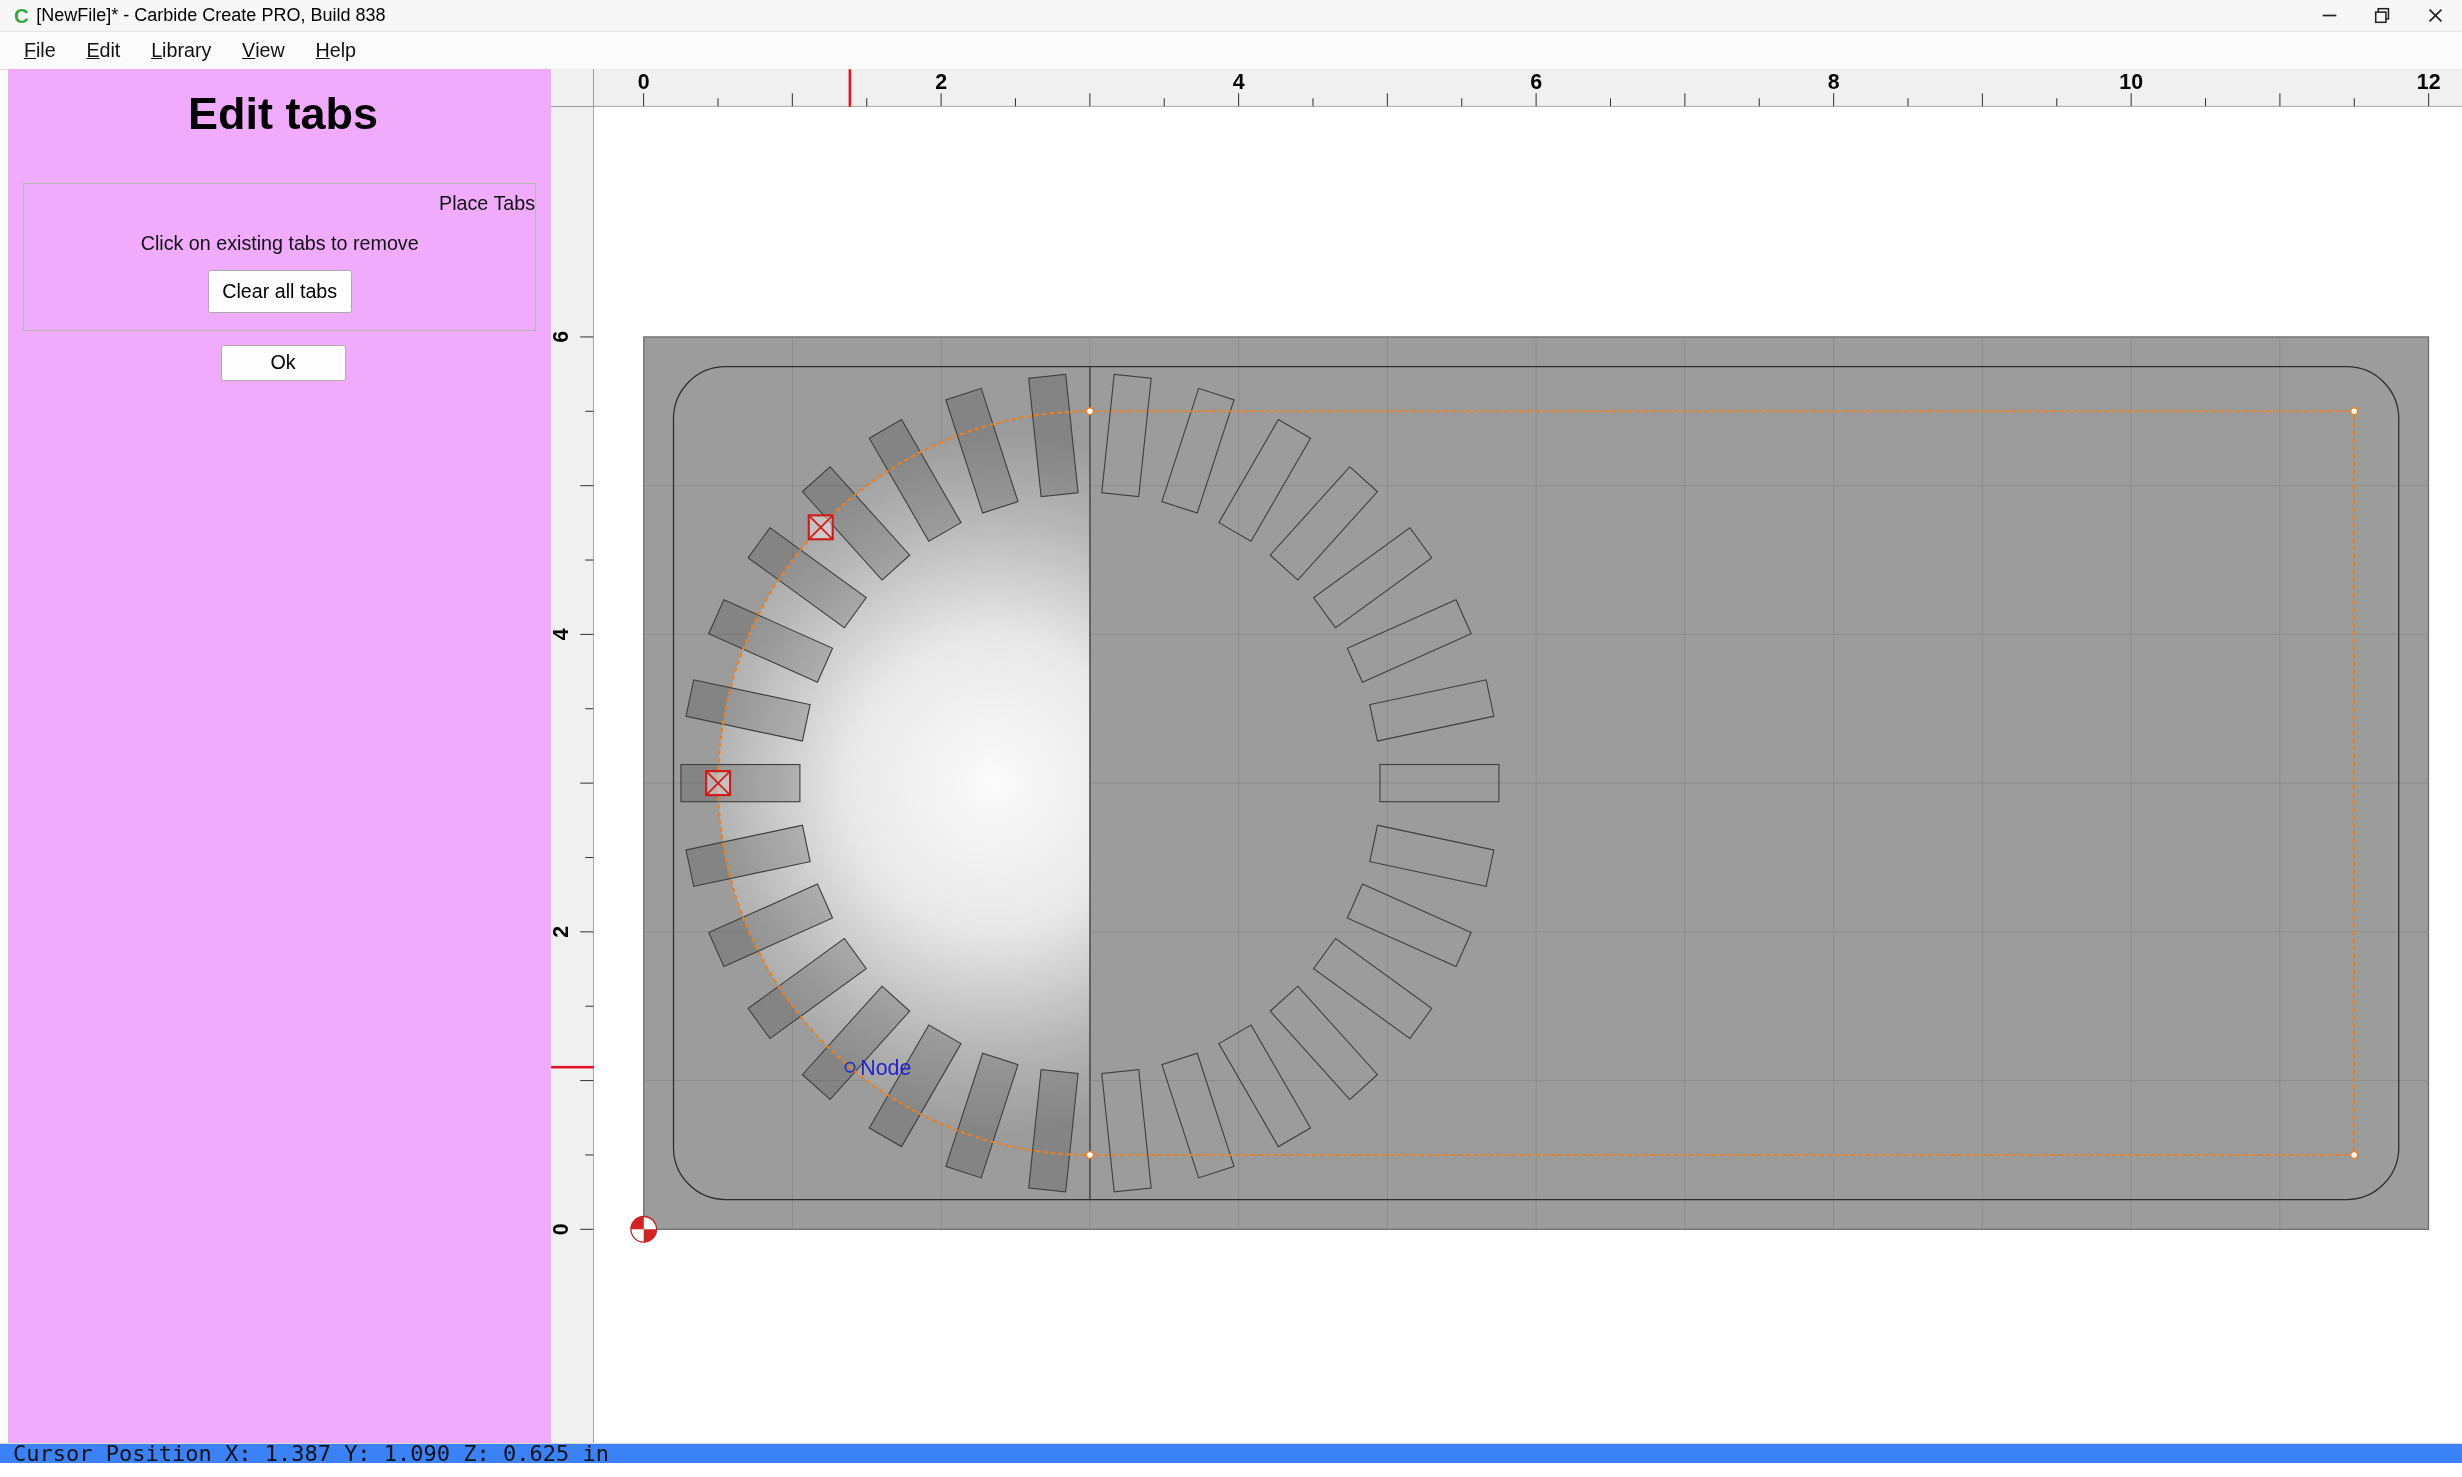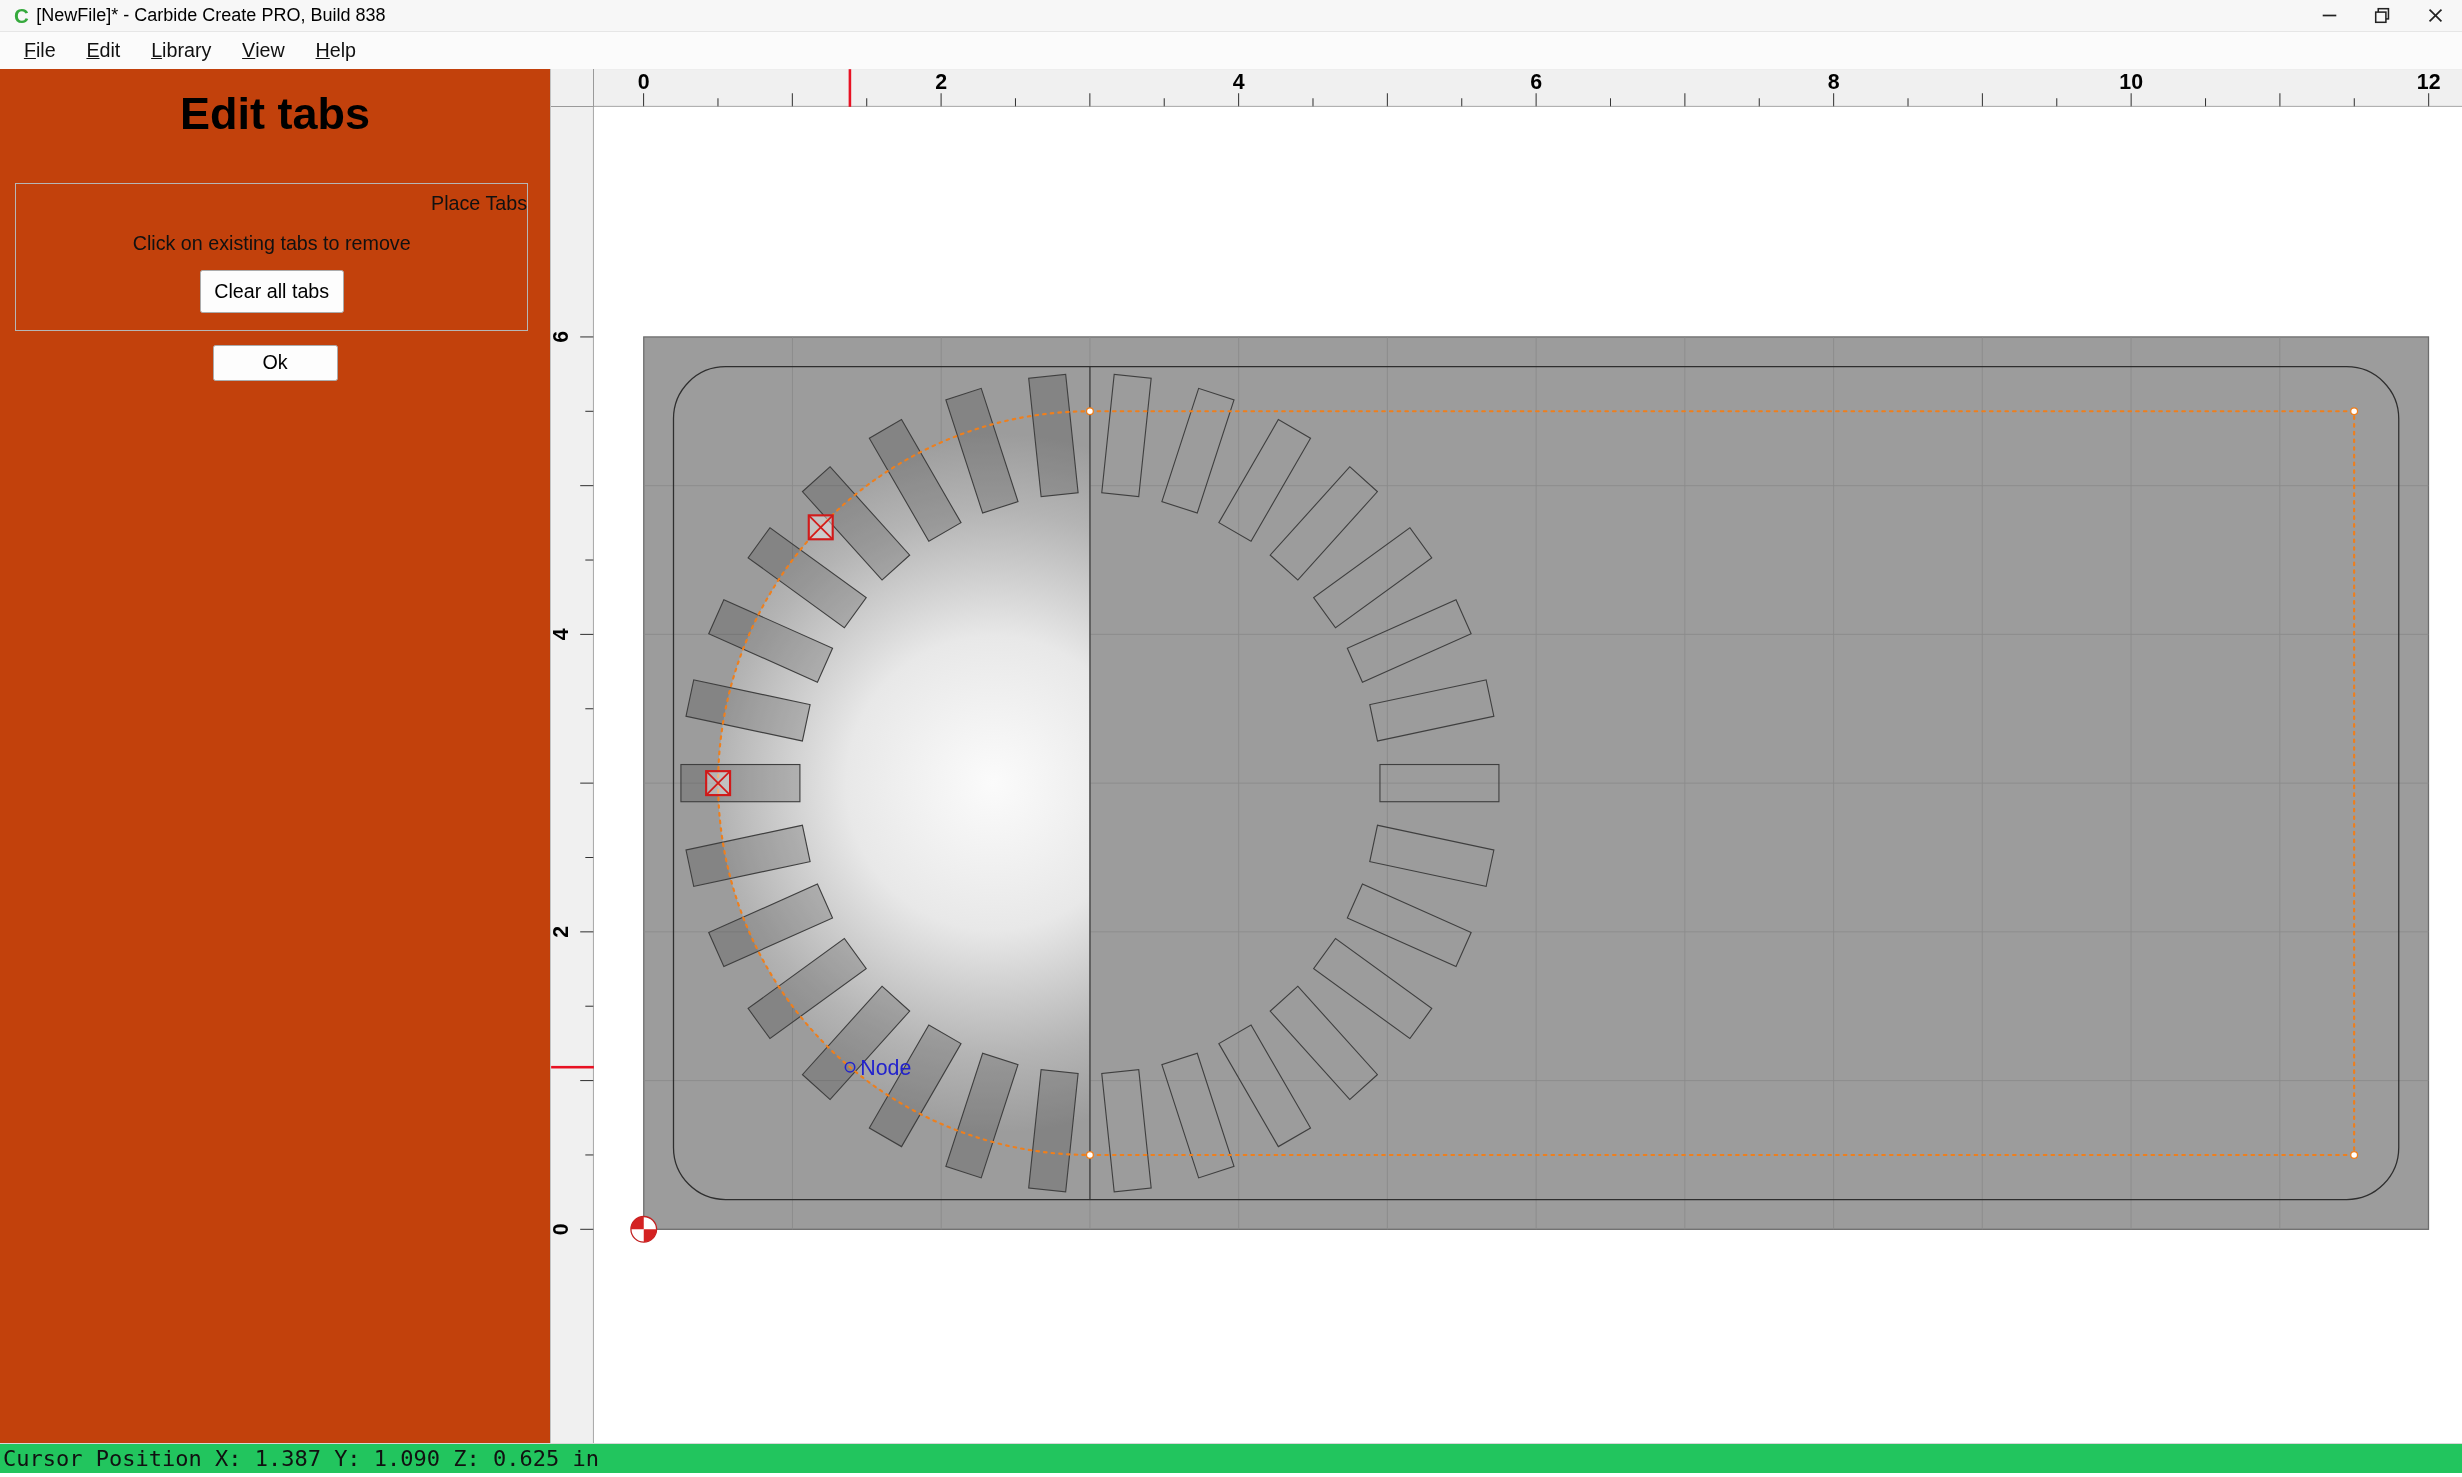--- a/index.html
+++ b/index.html
@@ -10,37 +10,37 @@
   .app-icon{width:22px;height:22px;margin-left:10.3px;display:flex;align-items:center;justify-content:center;font-weight:bold;font-size:20.5px;color:#35a93c}
   .win-title{font-size:18px;color:#000;margin-left:4px}
   .win-controls{margin-left:auto;display:flex;height:100%}
   .win-btn{width:53px;height:100%;display:flex;align-items:center;justify-content:center;cursor:default}
 
   
   .menubar{position:absolute;left:0;top:32px;width:2462px;height:38px;background:#fbfbfb;border-bottom:0.9px solid #dcdcdc;display:flex;align-items:center;padding-left:8.5px;font-size:19.7px;color:#111}
   .menu-item{padding:0 15.4px;height:100%;display:flex;align-items:center}
 
   
-  .left-panel{position:absolute;left:0;top:69px;width:551px;height:1374px;background:#c2410c;border-right:0.9px solid #c2c2c2}
+  .left-panel{position:absolute;left:8px;top:69px;width:551px;height:1374px;background:#f0abfc;border-right:0.9px solid #c2c2c2}
   .panel-title{font-size:45px;font-weight:bold;text-align:center;margin-top:19px;color:#000;line-height:1.15}
   .groupbox{position:relative;margin:43px 22px 0 15.4px;border:0.9px solid #b6b6b6;padding:5.1px 0 17px 0}
   .group-label{font-size:19.7px;color:#111;padding:3.4px 0 10.3px 17px;text-align:right}
   .hint{font-size:19.7px;color:#111;text-align:center;line-height:34px}
   .btn{display:block;margin:10.3px auto 0;background:#fdfdfd;border:0.9px solid #ababab;border-radius:2.6px;font-size:19.7px;font-family:"Liberation Sans",sans-serif;padding:5.1px 13.7px;height:43px;color:#000}
   .ok-btn{margin-top:13.7px;width:125px;height:36px}
 
   
   .ruler-corner{position:absolute;left:551px;top:69px;width:43px;height:38px;background:#f0f0f0;border-right:0.9px solid #9a9a9a;border-bottom:0.9px solid #9a9a9a}
   #hruler{position:absolute;left:594px;top:69px;width:1868px;height:38px;display:block}
   #vruler{position:absolute;left:551px;top:107px;width:43px;height:1336px;display:block}
   #canvas{position:absolute;left:594px;top:107px;width:1868px;height:1336px;display:block;background:#fff}
   .rlabel{font:700 25px "Liberation Sans",sans-serif;fill:#000}
 
   
-  .statusbar{position:absolute;left:0;top:1443px;width:2462px;height:30px;background:#22c55e;border-top:0.9px solid #d8d8d8;display:flex;align-items:center;padding-left:3px;font-family:"DejaVu Sans Mono",monospace;font-size:22px;color:#111}
+  .statusbar{position:absolute;left:0;top:1443px;width:2462px;height:20px;background:#3b82f6;border-top:0.9px solid #d8d8d8;display:flex;align-items:center;padding-left:13px;font-family:"DejaVu Sans Mono",monospace;font-size:22px;color:#111}
 </style>
 </head>
 <body>
 
 <div class="titlebar">
   <span class="app-icon">C</span>
   <span class="win-title">[NewFile]* - Carbide Create PRO, Build 838</span>
   <div class="win-controls">
     <div class="win-btn">
       <svg width="17" height="17" viewBox="0 0 20 20">

